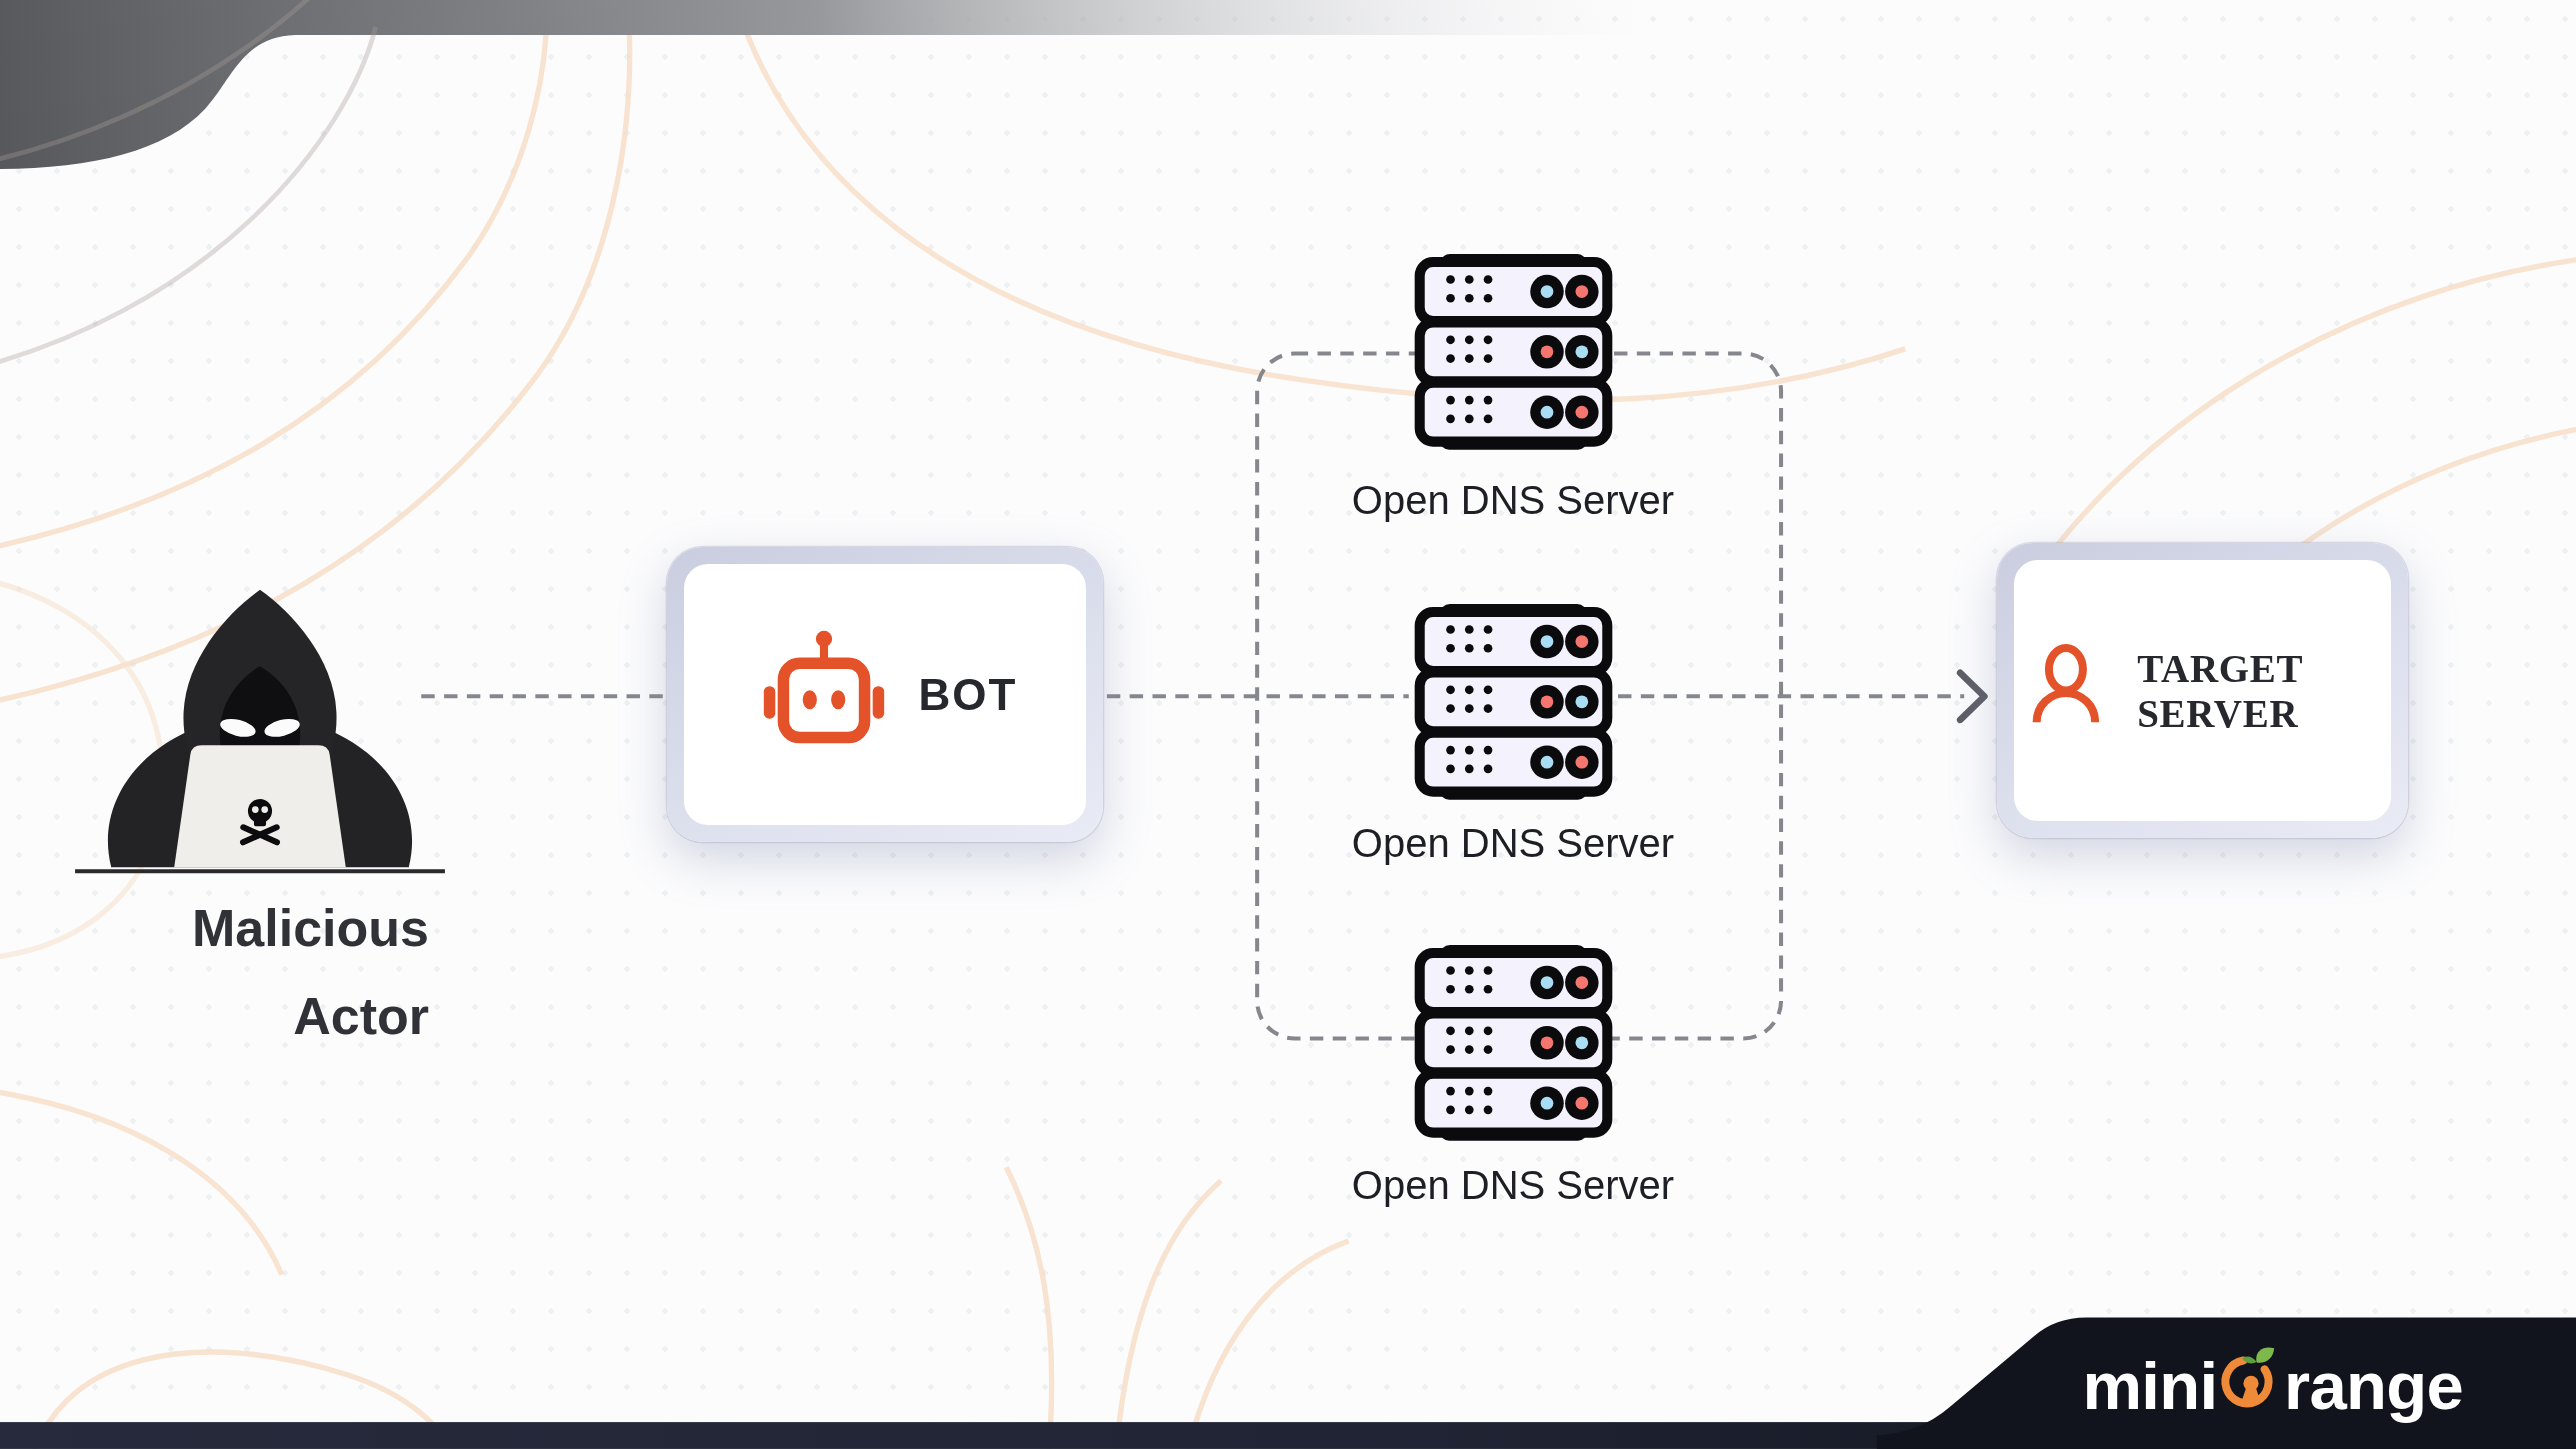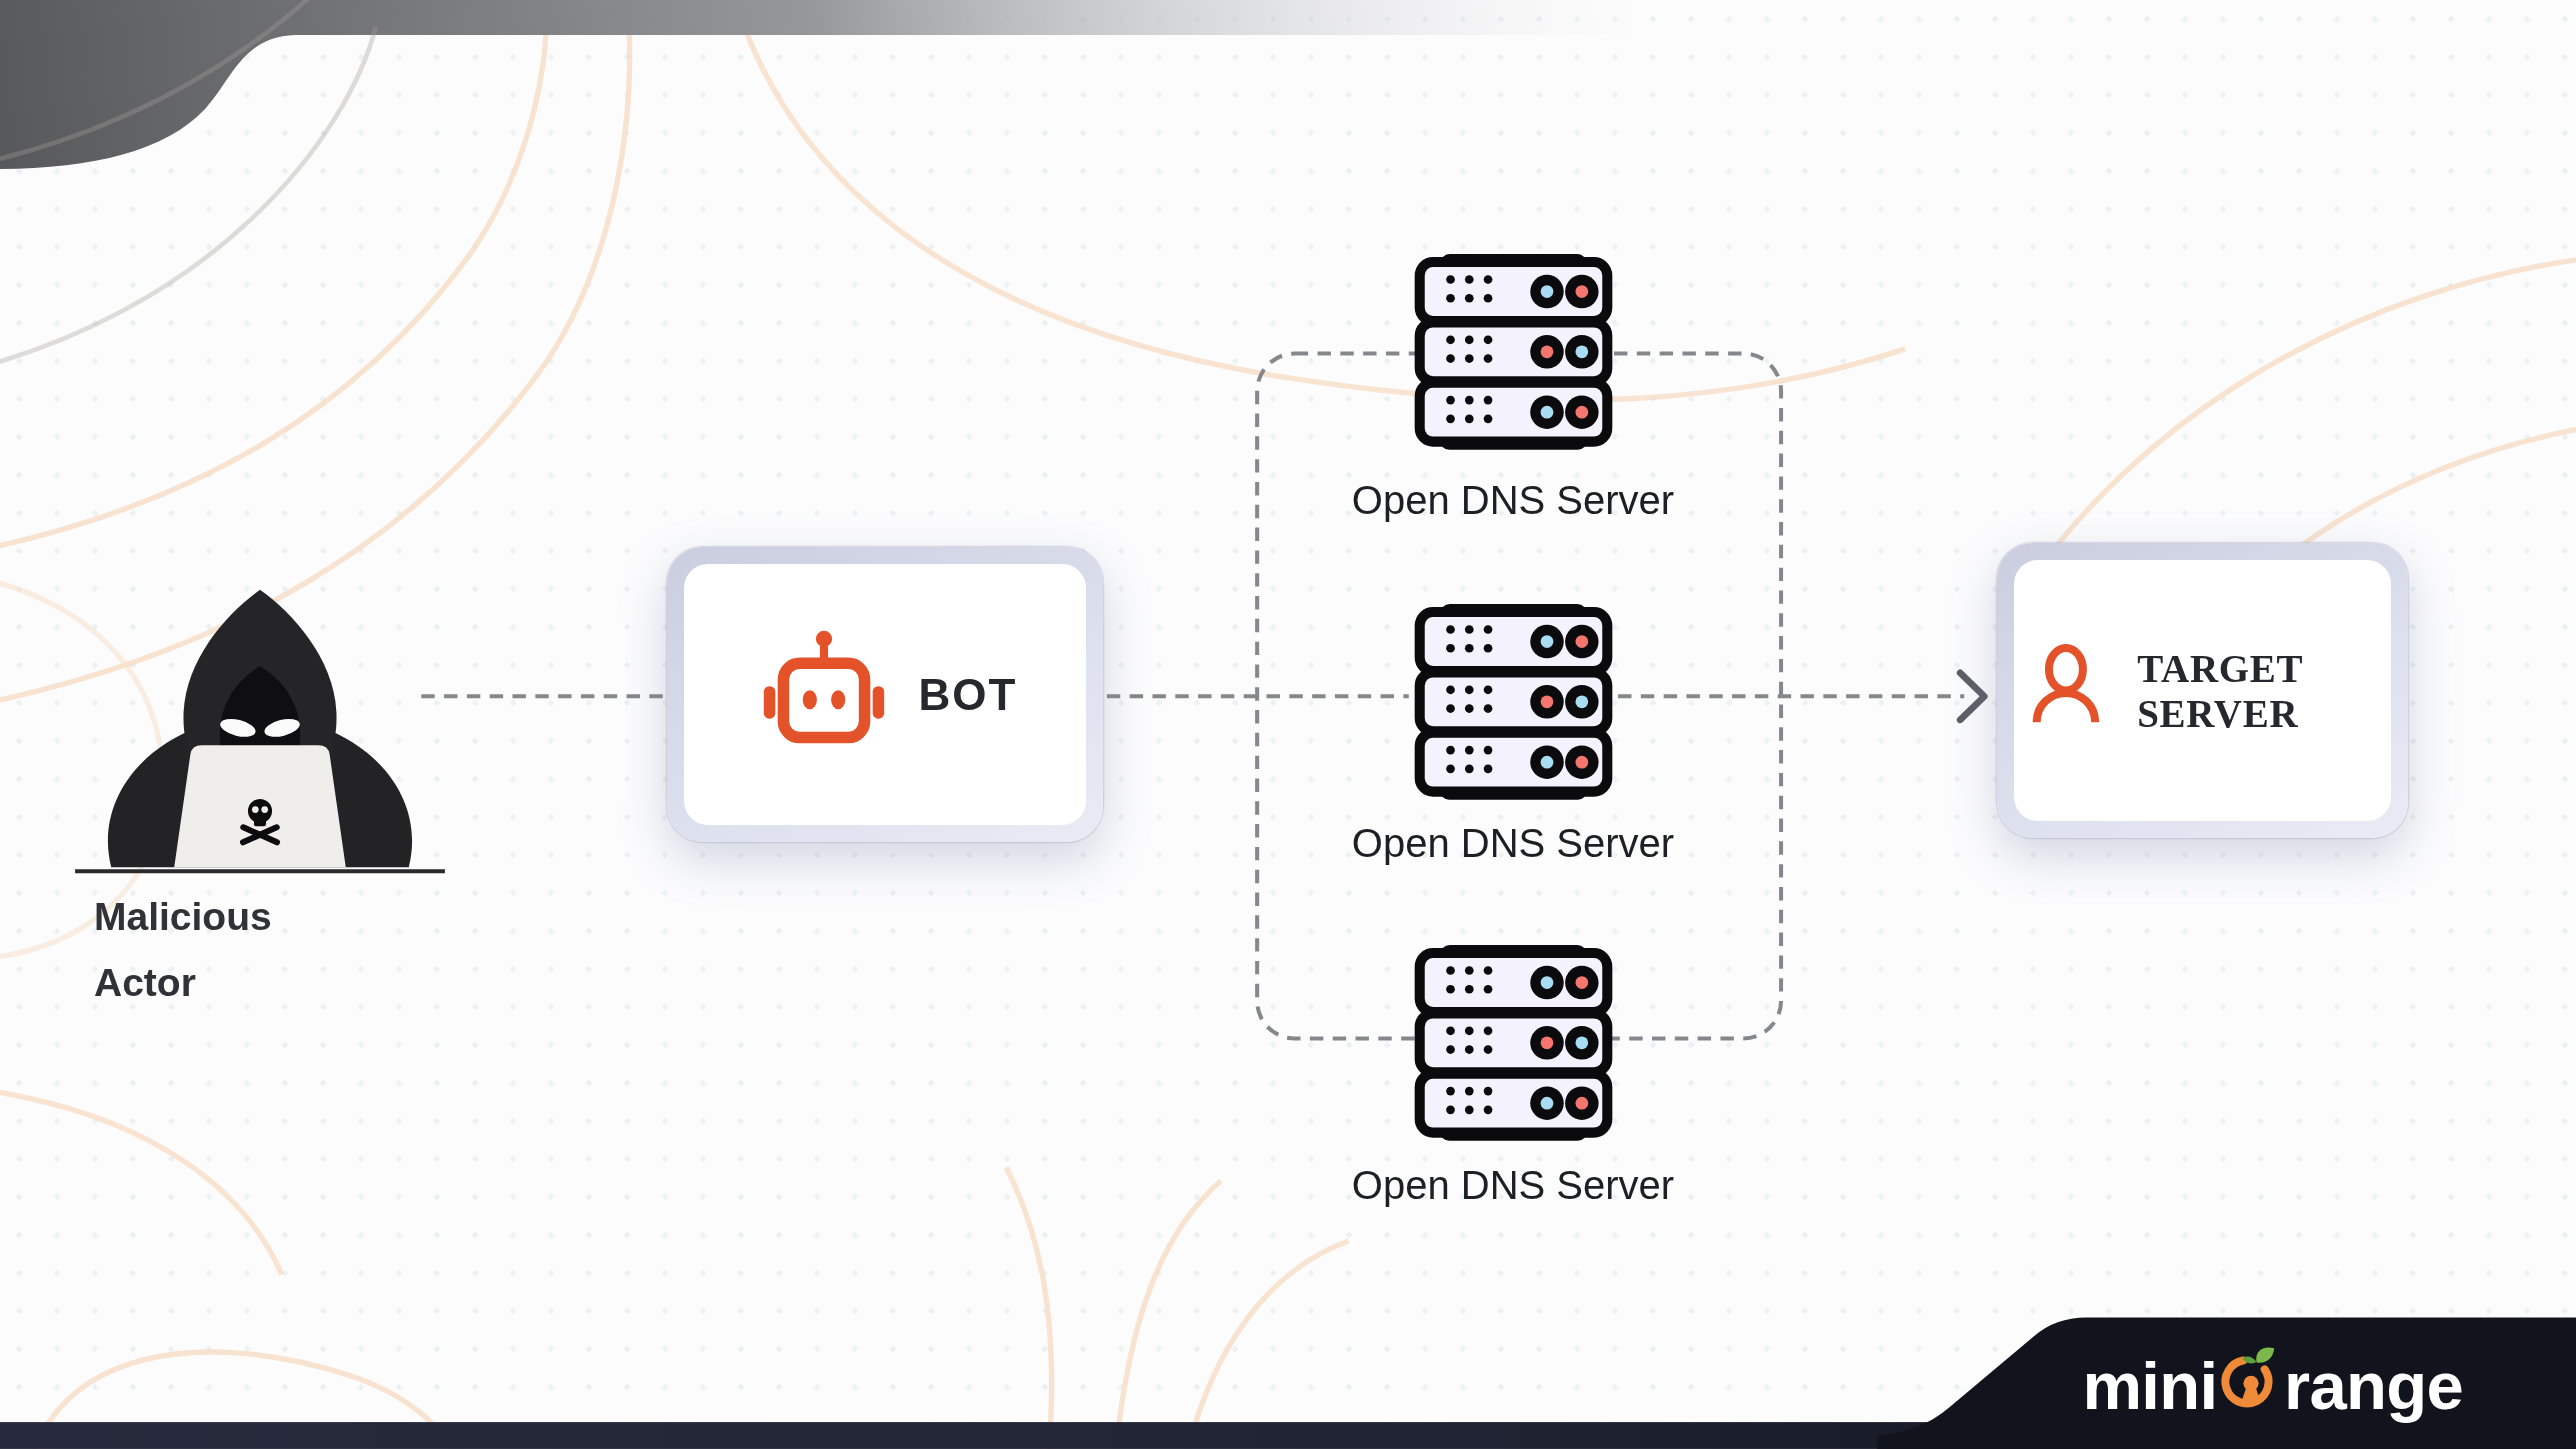--- a/index.html
+++ b/index.html
@@ -30,22 +30,22 @@
     gap:24px;box-sizing:border-box;
   }
   .node-label{color:#26282e;font-weight:600;}
   .bot-label{font-size:44px;letter-spacing:2px;}
   .target-label{font-size:39px;letter-spacing:0.7px;}
   .dns-label{
     position:absolute;left:1312px;width:402px;text-align:center;
     font-size:40px;font-weight:500;color:#1d1f24;margin-top:8px;
   }
   .actor-label{
-    position:absolute;left:94px;top:884px;width:335px;text-align:left;
-    font-size:39px;font-weight:600;color:#303238;line-height:1.7;
+    position:absolute;left:94px;top:884px;width:335px;text-align:right;
+    font-size:52px;font-weight:600;color:#303238;line-height:1.7;
   }
   .actor-label span{display:block;}
   
   .brand{
     position:absolute;top:1338px;right:113px;height:94px;
     display:flex;align-items:center;color:#ffffff;
     font-size:67px;font-weight:700;letter-spacing:-0.7px;
   }
   .brand .o-icon{margin:0 -2.7px;}
 </style>

